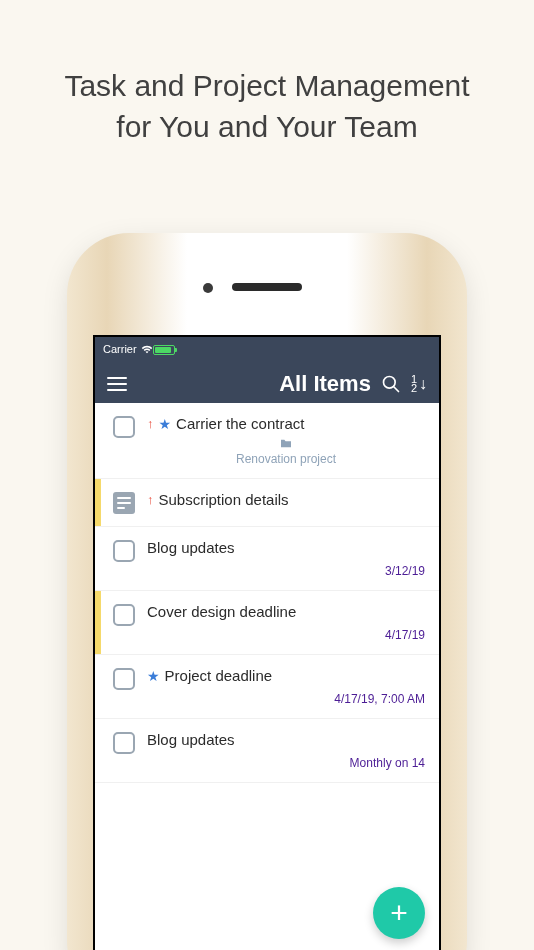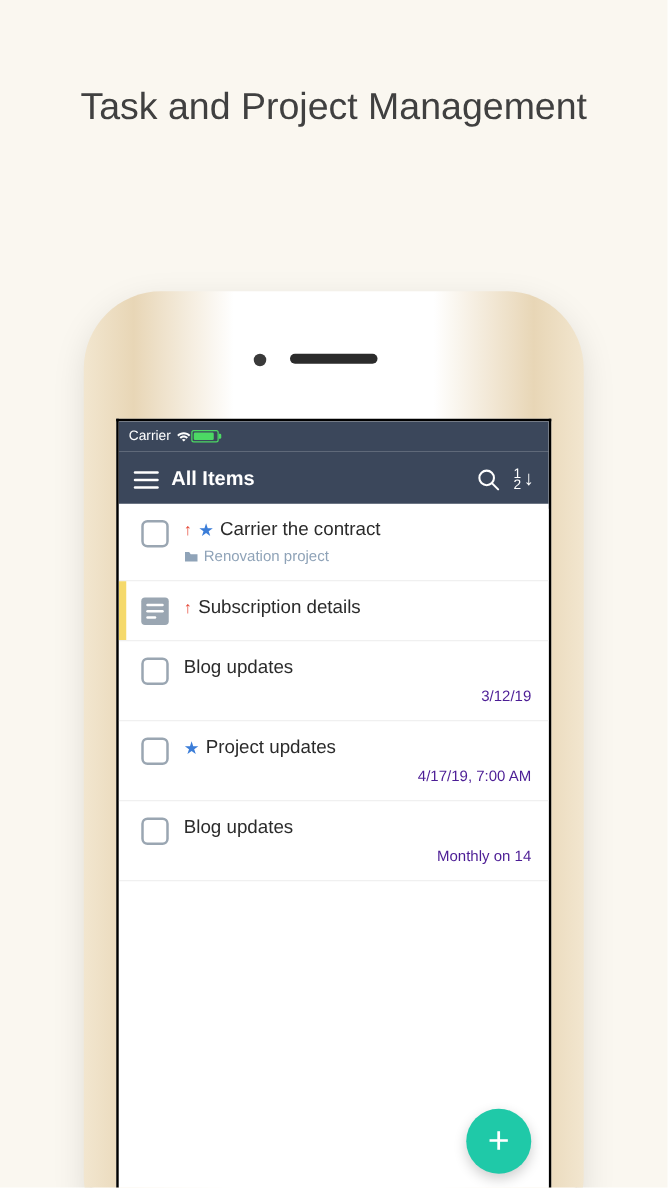--- a/index.html
+++ b/index.html
@@ -76,21 +76,21 @@
   .battery{
     width:22px;height:10px;border:1px solid #4cd964;border-radius:2px;position:relative;display:inline-block;vertical-align:middle;
   }
   .battery::after{content:"";position:absolute;right:-3px;top:2px;width:2px;height:4px;background:#4cd964;border-radius:0 1px 1px 0;}
   .battery-fill{position:absolute;left:1px;top:1px;bottom:1px;width:80%;background:#4cd964;border-radius:1px;}
   
   .nav-bar{
     height:46px;background:#3b475b;color:#fff;
     display:flex;align-items:center;padding:0 12px;gap:10px;
   }
-  .nav-title{flex:1;text-align:left;font-size:16px;font-weight:600;}
+  .nav-title{flex:1;text-align:right;font-size:22px;font-weight:600;}
   .hamburger{display:flex;flex-direction:column;gap:4px;width:20px;}
   .hamburger span{height:2px;background:#fff;border-radius:1px;}
   .search-icon-svg{width:20px;height:20px;}
   .sort-btn{display:flex;align-items:center;gap:2px;font-size:11px;color:#fff;}
   .sort-nums{display:flex;flex-direction:column;line-height:9px;}
   .sort-arrow{font-size:16px;}
   
   .list{
     position:absolute;top:66px;left:0;right:0;bottom:46px;
     overflow:visible;
@@ -116,21 +116,21 @@
   .task-title{font-weight:400;}
   .note-card{
     width:22px;height:22px;background:#9aa6b2;border-radius:3px;flex:0 0 auto;margin-top:1px;
     display:flex;flex-direction:column;justify-content:center;gap:3px;padding:4px;
   }
   .note-card span{height:2px;background:#fff;border-radius:1px;}
   .note-card span:last-child{width:60%;}
   .priority-up{color:#e74c3c;font-size:13px;font-weight:bold;}
   .star{color:#3b7dd8;font-size:14px;}
   .sub-row{
-    margin-top:6px;font-size:12px;color:#8fa3b8;display:flex;align-items:center;gap:4px;
+    margin-top:6px;font-size:12px;color:#8fa3b8;display:flex;align-items:center;gap:4px;flex-direction:column;
   }
   .folder-icon{width:12px;height:10px;}
   .date-row{
     text-align:right;font-size:12px;color:#4c1d95;margin-top:8px;
   }
   
   .fab{
     position:absolute;
     right:14px;bottom:58px;
     width:52px;height:52px;border-radius:50%;
@@ -138,20 +138,21 @@
     display:flex;align-items:center;justify-content:center;
     color:#fff;font-size:30px;font-weight:300;
     box-shadow:0 4px 10px rgba(0,0,0,0.2);
   }
 </style>
 </head>
 <body>
 
 <div class="promo-title">
   <span>Task and Project Management</span><br>
+  <span>for You and Your Team</span>
 </div>
 
 <div class="phone">
   <div class="camera"></div>
   <div class="speaker"></div>
 
   <div class="screen">
 
     <div class="status-bar">
       <div class="status-left">
@@ -219,25 +220,35 @@
         <div class="task">
           <div class="checkbox"></div>
           <div class="task-body">
             <div class="task-title-row">
               <span class="task-title">Blog updates</span>
             </div>
             <div class="date-row">3/12/19</div>
           </div>
         </div>
         <div class="task">
+          <div class="stripe yellow"></div>
+          <div class="checkbox"></div>
+          <div class="task-body">
+            <div class="task-title-row">
+              <span class="task-title">Cover design deadline</span>
+            </div>
+            <div class="date-row">4/17/19</div>
+          </div>
+        </div>
+        <div class="task">
           <div class="checkbox"></div>
           <div class="task-body">
             <div class="task-title-row">
               <span class="star">★</span>
-              <span class="task-title">Project updates</span>
+              <span class="task-title">Project deadline</span>
             </div>
             <div class="date-row">4/17/19, 7:00 AM</div>
           </div>
         </div>
         <div class="task">
           <div class="checkbox"></div>
           <div class="task-body">
             <div class="task-title-row">
               <span class="task-title">Blog updates</span>
             </div>

